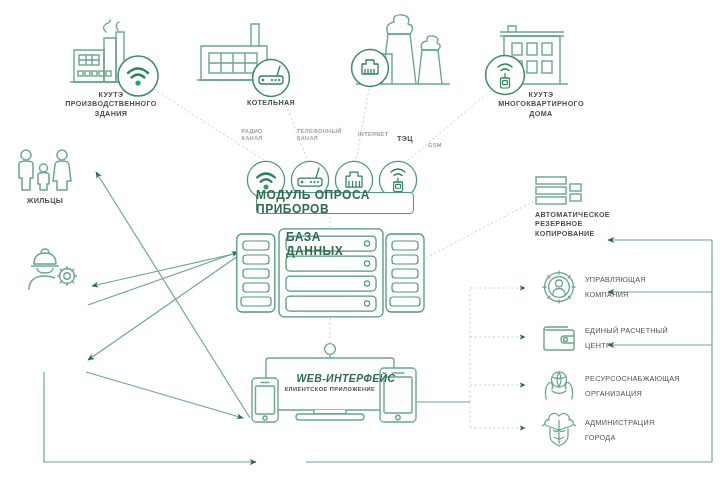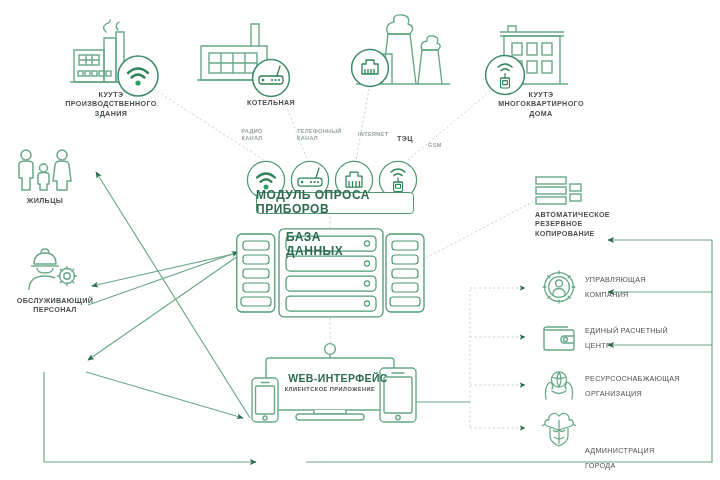--- a/index.html
+++ b/index.html
@@ -321,21 +321,21 @@
         <rect x="15.5" y="46" width="19" height="28" rx="1.5"></rect>
         <circle cx="25" cy="78" r="2"></circle>
       </g>
       <g fill="#ffffff" stroke="#6aa888" stroke-width="1.4">
         <rect x="140" y="28" width="36" height="54" rx="4"></rect>
         <path d="M152,33 L164,33" stroke-linecap="round"></path>
         <rect x="144" y="37" width="28" height="36" rx="1.5"></rect>
         <circle cx="158" cy="77.5" r="2.2"></circle>
       </g>
     </svg>
-    <div class="web-t1" style="left:8px;top:32px;">WEB-ИНТЕРФЕЙС</div>
+    <div class="web-t1" style="left:16px;top:32px;font-style:italic;">WEB-ИНТЕРФЕЙС</div>
     <div class="web-t2" style="left:0;top:46px;">КЛИЕНТСКОЕ ПРИЛОЖЕНИЕ</div>
   </div>
 
   <div class="node" style="left:12px;top:148px;">
     <svg width="66" height="44" viewBox="0 0 66 44">
       <g fill="none" stroke="#6aa888" stroke-width="1.5">
         <circle cx="14" cy="7" r="5"></circle>
         <path d="M7,16 q0,-3 7,-3 q7,0 7,3 L21,30 L18,30 L18,42 L10,42 L10,30 L7,30 Z" stroke-linejoin="round"></path>
         <circle cx="31.5" cy="20" r="4"></circle>
         <path d="M26,27 q0,-2.6 5.5,-2.6 q5.5,0 5.5,2.6 L37,36 L35,36 L35,42 L28,42 L28,36 L26,36 Z" stroke-linejoin="round"></path>
@@ -354,22 +354,20 @@
         <path d="M9,18 L37,18"></path>
         <path d="M15,20 q0,5 8,5 q8,0 8,-5"></path>
         <path d="M7,42 q0,-14 16,-14 q6,0 10,2"></path>
       </g>
       <g fill="none" stroke="#6aa888" stroke-width="1.4">
         <circle cx="45" cy="28" r="7.5"></circle>
         <circle cx="45" cy="28" r="3.2"></circle>
         <path d="M45,18.5 L45,21 M45,35 L45,37.5 M35.5,28 L38,28 M52,28 L54.5,28 M38.3,21.3 L40,23 M50,33 L51.7,34.7 M51.7,21.3 L50,23 M40,33 L38.3,34.7" stroke-linecap="round"></path>
       </g>
     </svg>
-    <div class="cap" style="left:-22px;top:48px;width:110px;">ОБСЛУЖИВАЮЩИЙ
-ПЕРСОНАЛ</div>
   </div>
 
 
   <div class="node" style="left:540px;top:268px;">
     <svg width="38" height="38" viewBox="0 0 38 38">
       <g fill="none" stroke="#6aa888" stroke-width="1.3">
         <circle cx="19" cy="19" r="14.4"></circle>
         <circle cx="19" cy="19" r="10.4"></circle>
         <path d="M19,3 L19,6 M19,32 L19,35 M3,19 L6,19 M32,19 L35,19 M7.6,7.6 L9.8,9.8 M28.2,28.2 L30.4,30.4 M30.4,7.6 L28.2,9.8 M9.8,28.2 L7.6,30.4" stroke-linecap="round"></path>
         <circle cx="19" cy="15.4" r="3.4"></circle>
@@ -410,18 +408,18 @@
     <svg width="38" height="38" viewBox="0 0 38 38">
       <g fill="none" stroke="#6aa888" stroke-width="1.25" stroke-linejoin="round">
         <path d="M19,6 q-3,-4 -7,-2 q-4,2 -3,6 q-3,-1 -4,2 q-1,3 2,4 L19,20 L31,16 q3,-1 2,-4 q-1,-3 -4,-2 q1,-4 -3,-6 q-4,-2 -7,2 Z"></path>
         <path d="M10,18 L10,26 q0,6 9,10 q9,-4 9,-10 L28,18"></path>
         <path d="M19,10 L19,34"></path>
         <path d="M13,20 q3,3 6,0 q3,3 6,0"></path>
         <path d="M14,27 q5,4 10,0"></path>
         <path d="M5,14 L2,16 M33,14 L36,16"></path>
       </g>
     </svg>
-    <div class="orgcap" style="left:45px;top:5px;width:120px;margin-top:28px;">АДМИНИСТРАЦИЯ
+    <div class="orgcap" style="left:45px;top:5px;width:120px;">АДМИНИСТРАЦИЯ
 ГОРОДА</div>
   </div>
 
 
 </div>
 
 </body></html>

